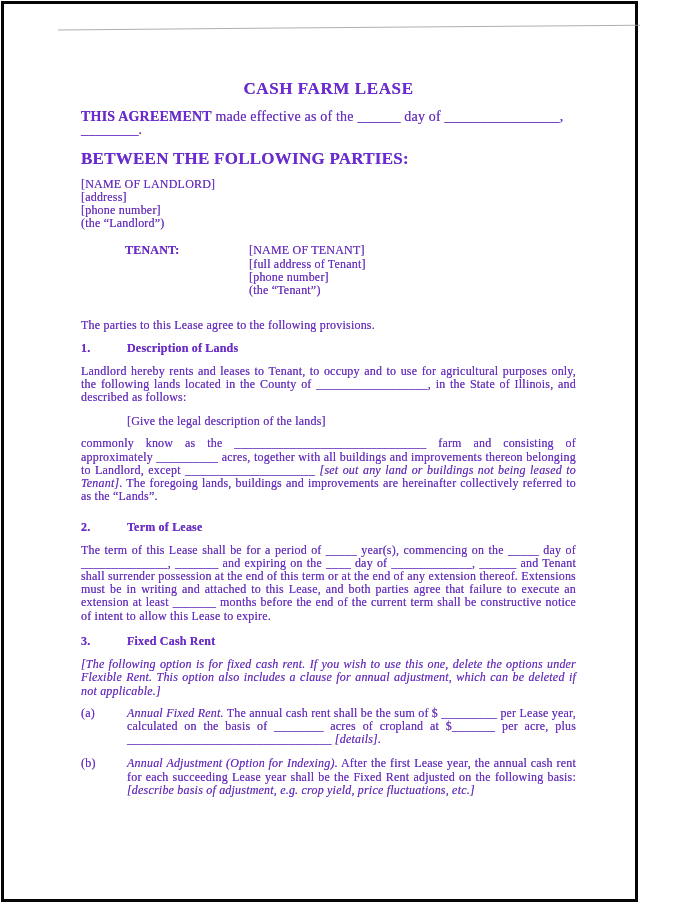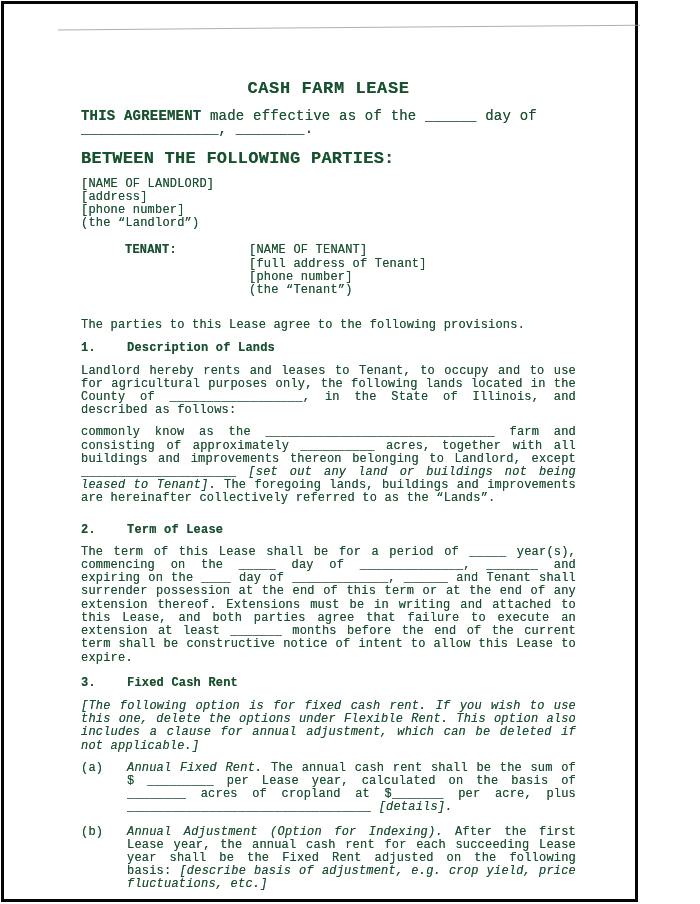--- a/index.html
+++ b/index.html
@@ -5,22 +5,22 @@
   html, body {
     margin: 0;
     padding: 0;
     background: #ffffff;
   }
   .page {
     position: relative;
     width: 640px;
     height: 904px;
     background: #ffffff;
-    font-family: Liberation Mono, monospace;
-    color: #14532d;
+    font-family: Liberation Serif, serif;
+    color: #6d28d9;
     overflow: hidden;
   }
   .frame {
     position: absolute;
     left: 1px; top: 1px; right: 2px; bottom: 2px;
     border: 3px solid #060606;
     pointer-events: none;
   }
   .scan-line {
     position: absolute;
@@ -104,20 +104,21 @@
       </div>
     </div>
 
     <p class="provisions-intro">The parties to this Lease agree to the following provisions.</p>
 
     <div class="sec-head mt10">
       <span class="num">1.</span>
       <span>Description of Lands</span>
     </div>
     <p class="para">Landlord hereby rents and leases to Tenant, to occupy and to use for agricultural purposes only, the following lands located in the County of __________________, in the State of Illinois, and described as follows:</p>
+    <p class="legal-desc">[Give the legal description of the lands]</p>
     <p class="para"><span>commonly know as the _______________________________ farm and consisting of approximately __________ acres, together with all buildings and improvements thereon belonging to Landlord, except _____________________ </span><span class="it">[set out any land or buildings not being leased to Tenant]</span><span>. The foregoing lands, buildings and improvements are hereinafter collectively referred to as the “Lands”.</span></p>
 
     <div class="sec-head mt18">
       <span class="num">2.</span>
       <span>Term of Lease</span>
     </div>
     <p class="para">The term of this Lease shall be for a period of _____ year(s), commencing on the _____ day of ______________, _______ and expiring on the ____ day of _____________, ______ and Tenant shall surrender possession at the end of this term or at the end of any extension thereof. Extensions must be in writing and attached to this Lease, and both parties agree that failure to execute an extension at least _______ months before the end of the current term shall be constructive notice of intent to allow this Lease to expire.</p>
 
     <div class="sec-head mt12">
       <span class="num">3.</span>

